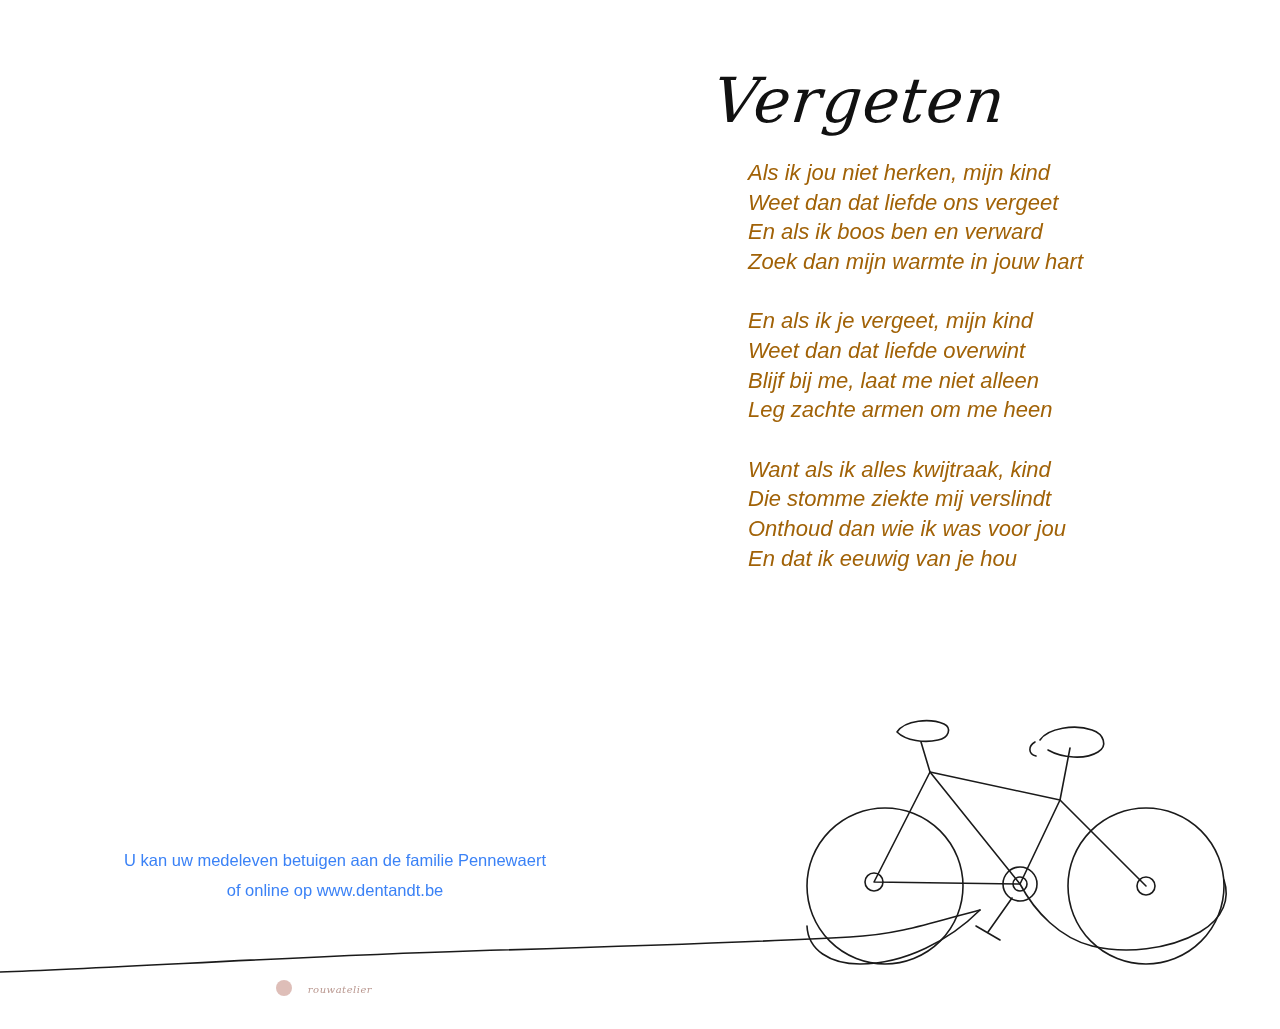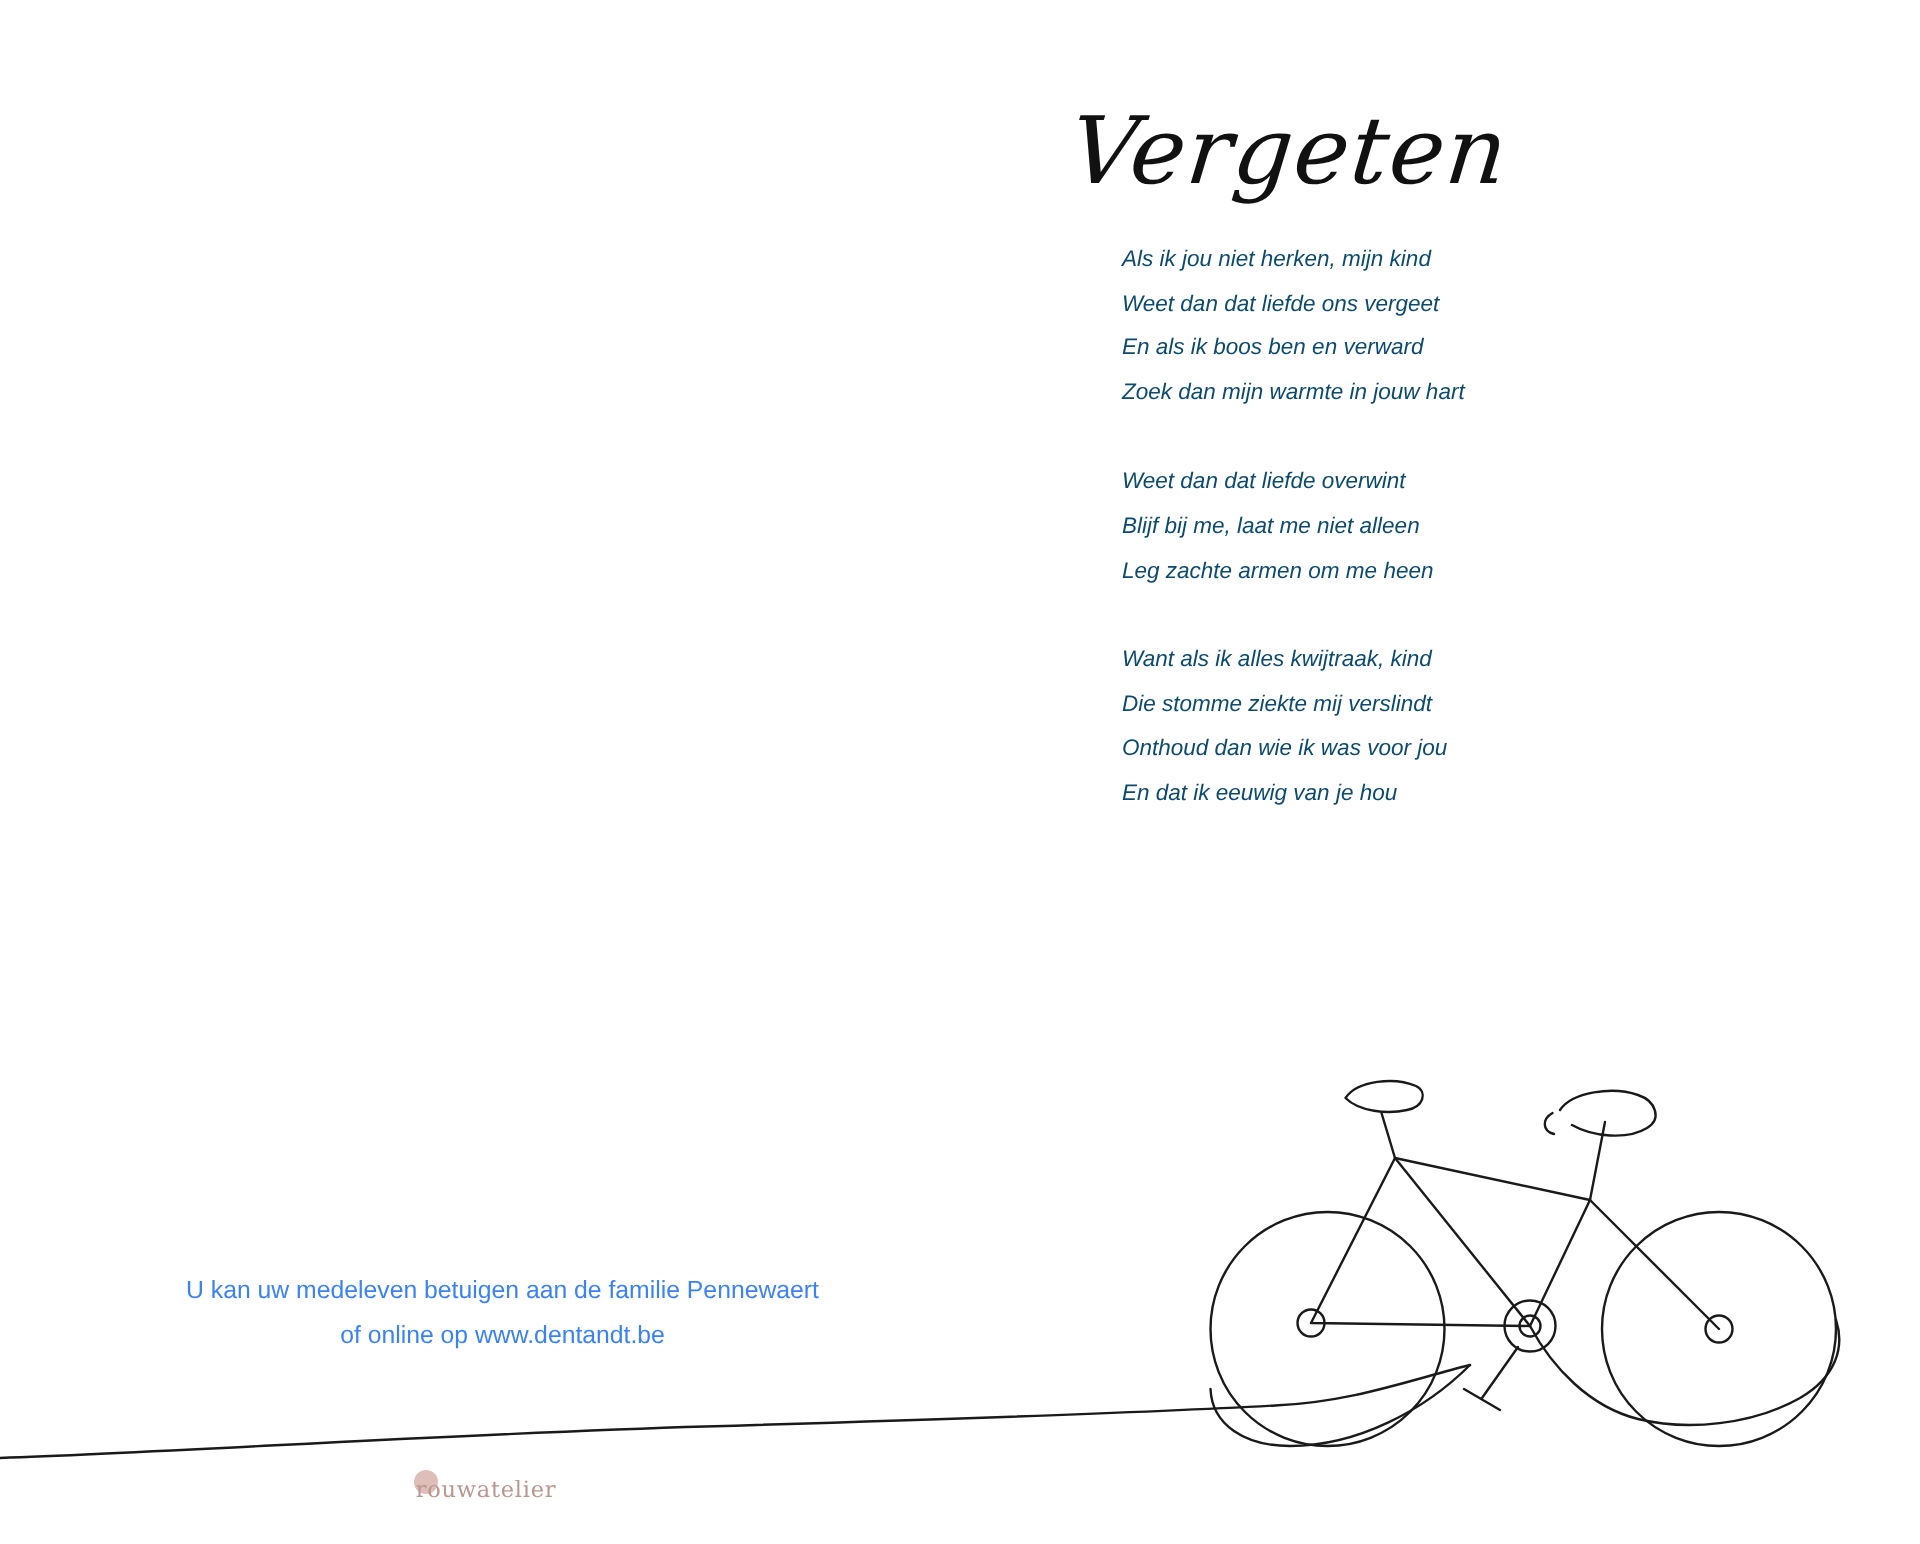--- a/index.html
+++ b/index.html
@@ -34,23 +34,23 @@
     margin: 0 0 26px 14px;
     transform: skewX(-6deg);
   }
   .poem-stanza {
     margin: 0 0 30px 48px;
   }
   .poem-stanza:last-child { margin-bottom: 16px; }
   .poem-line {
     font-family: "Liberation Sans", sans-serif;
     font-style: italic;
-    font-size: 15px;
+    font-size: 22px;
     line-height: 29.6px;
-    color: #0c4a6e;
+    color: #a16207;
     white-space: nowrap;
   }
 
   
   .footer-block {
     position: absolute;
     left: 40px;
     top: 845px;
     width: 590px;
     text-align: center;
@@ -85,45 +85,47 @@
     left: 8px;
     top: 2px;
     width: 16px;
     height: 16px;
     border-radius: 50%;
     background: #d8b3ab;
     opacity: .85;
   }
   .logo-text {
     position: absolute;
-    left: 2px;
+    left: 18px;
     top: 6px;
     width: 108px;
     text-align: center;
     font-family: "DejaVu Serif", serif;
-    font-size: 15px;
+    font-style: italic;
+    font-size: 10px;
     letter-spacing: .5px;
     color: #b9978f;
   }
 </style>
 </head>
 <body>
 
 <div class="poem-wrap">
 
   <div class="poem-title">Vergeten</div>
 
   <div class="poem-stanza">
     <div class="poem-line">Als ik jou niet herken, mijn kind</div>
     <div class="poem-line">Weet dan dat liefde ons vergeet</div>
     <div class="poem-line">En als ik boos ben en verward</div>
     <div class="poem-line">Zoek dan mijn warmte in jouw hart</div>
   </div>
 
   <div class="poem-stanza">
+    <div class="poem-line">En als ik je vergeet, mijn kind</div>
     <div class="poem-line">Weet dan dat liefde overwint</div>
     <div class="poem-line">Blijf bij me, laat me niet alleen</div>
     <div class="poem-line">Leg zachte armen om me heen</div>
   </div>
 
   <div class="poem-stanza">
     <div class="poem-line">Want als ik alles kwijtraak, kind</div>
     <div class="poem-line">Die stomme ziekte mij verslindt</div>
     <div class="poem-line">Onthoud dan wie ik was voor jou</div>
     <div class="poem-line">En dat ik eeuwig van je hou</div>

